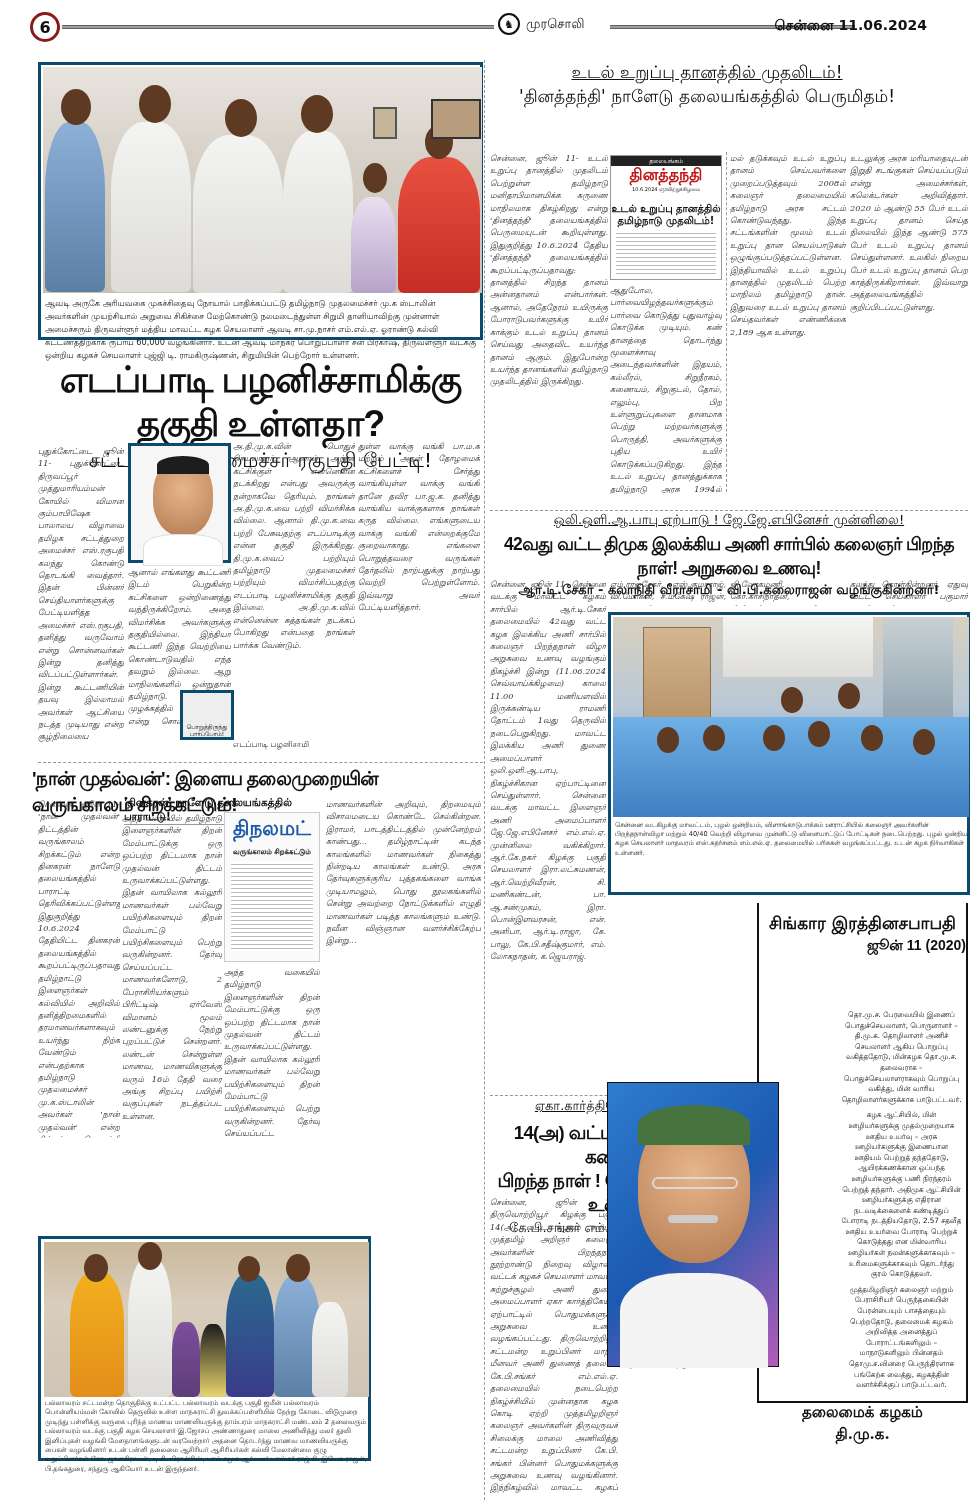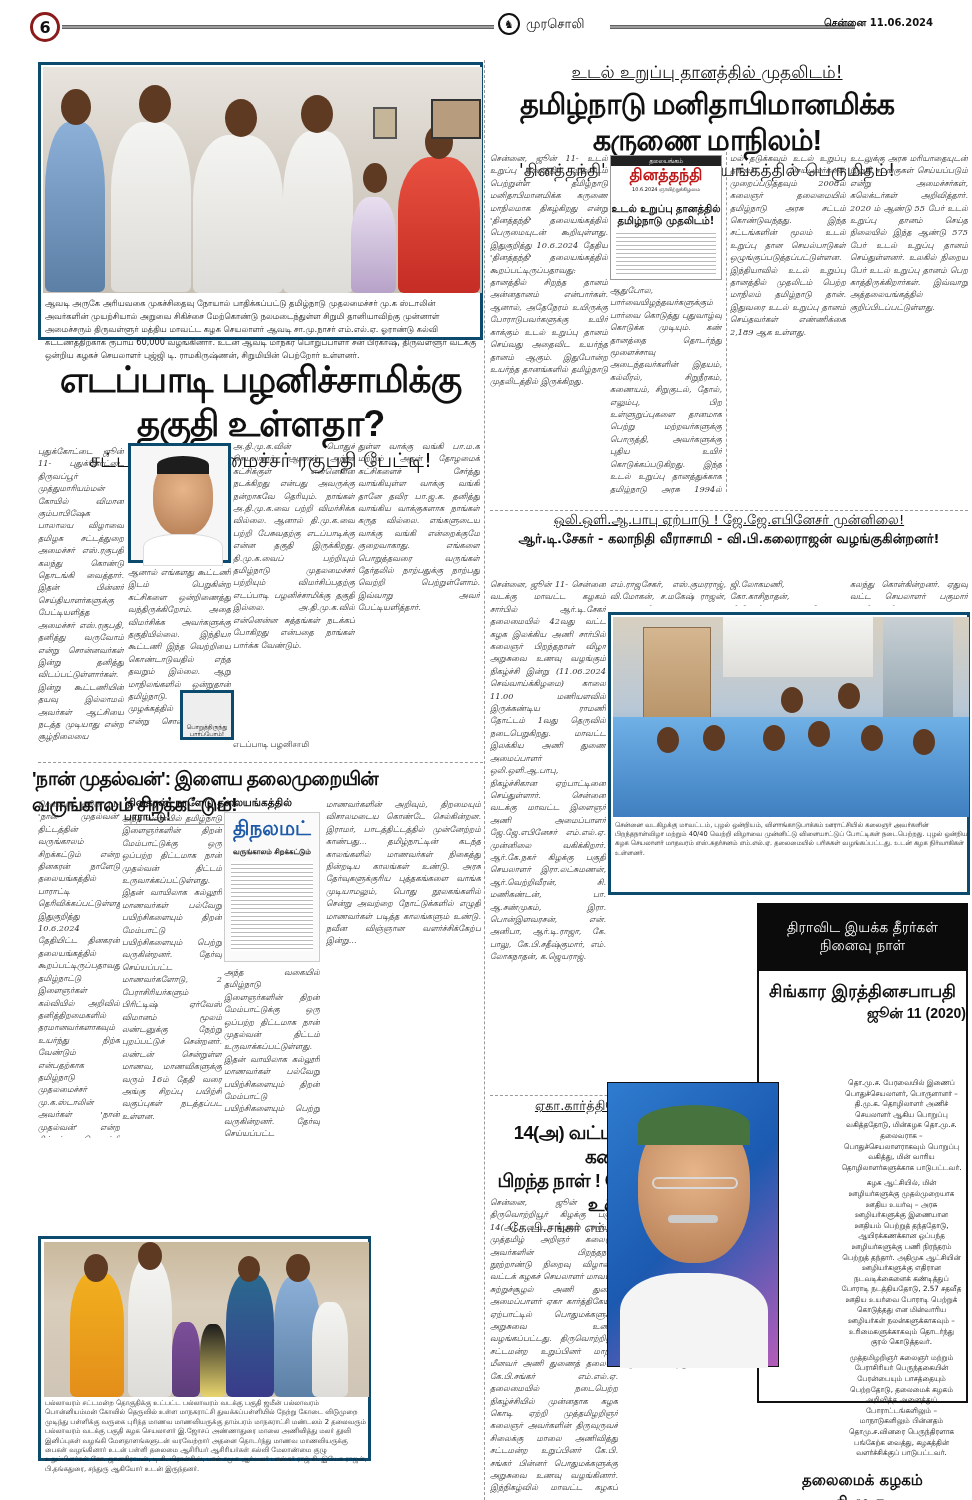--- a/index.html
+++ b/index.html
@@ -5,21 +5,21 @@
   * { box-sizing: border-box; margin: 0; padding: 0; }
   body { width: 972px; height: 1500px; background: #fff; font-family: "DejaVu Sans", sans-serif; color: #111; position: relative; overflow: hidden; }
   .abs { position: absolute; }
 
   
   .masthead { left: 30px; top: 8px; width: 915px; height: 40px; }
   .page-num { position: absolute; left: 0; top: 4px; width: 30px; height: 30px; border: 3px solid #8b1a1a; border-radius: 50%; font-weight: bold; font-size: 16px; display: flex; align-items: center; justify-content: center; background: #fff; }
   .rule-line { position: absolute; height: 4px; top: 17px; background: linear-gradient(#444, #bbb, #444); }
   .brand { position: absolute; left: 468px; top: 5px; display: flex; align-items: center; gap: 6px; font-size: 13px; }
   .brand-logo { width: 22px; height: 22px; border: 2px solid #111; border-radius: 50%; display: flex; align-items: center; justify-content: center; font-size: 11px; font-weight: bold; }
-  .dateline { position: absolute; right: 12px; top: 9px; font-size: 10px; font-weight: bold; }
+  .dateline { position: absolute; right: 18px; top: 9px; font-size: 14px; font-weight: bold; }
 
   
   .col-text { font-family: "DejaVu Serif", serif; font-style: italic; font-size: 8.2px; line-height: 12.4px; color: #333; text-align: justify; }
   .kicker { font-size: 17px; text-align: center; text-decoration: underline; font-weight: normal; }
   .headline { font-family: "Liberation Sans", sans-serif; font-weight: bold; text-align: center; letter-spacing: -1px; color: #111; }
   .subhead { text-align: center; font-size: 16px; }
   .caption { font-size: 8.2px; line-height: 13px; color: #222; }
   .photo { overflow: hidden; position: absolute; }
   .dashed-v { position: absolute; border-left: 1px dashed #999; }
   .dashed-h { position: absolute; border-top: 1px dashed #999; }
@@ -119,40 +119,40 @@
       <div class="head" style="left:194px; top:14px; width:22px; height:26px;"></div>
     <div class="person p-blue" style="left:230px; top:34px; width:46px; height:121px;"></div>
       <div class="head" style="left:242px; top:12px; width:24px; height:28px;"></div>
     <div class="person p-white" style="left:268px; top:60px; width:36px; height:95px;"></div>
   </div>
   <div class="caption" style="position:absolute; left:4px; top:160px; width:325px; font-size:6.8px; line-height:9.4px;">பல்லாவரம் சட்டமன்ற தொகுதிக்கு உட்பட்ட பல்லாவரம் வடக்கு பகுதி ஜமீன் பல்லாவரம் பொன்னியம்மன் கோவில் தெருவில் உள்ள மாநகராட்சி துவக்கப்பள்ளியில் நேற்று கோடை விடுமுறை முடிந்து பள்ளிக்கு வருகை புரிந்த மாணவ மாணவியருக்கு தாம்பரம் மாநகராட்சி மண்டலம் 2 தலைவரும் பல்லாவரம் வடக்கு பகுதி கழக செயலாளர் இ.ஜோசப் அண்ணாதுரை மாலை அணிவித்து மலர் தூவி இனிப்புகள் வழங்கி மேளதாளங்களுடன் வரவேற்றார் அதனை தொடர்ந்து மாணவ மாணவியருக்கு பைகள் வழங்கினார் உடன் பள்ளி தலைமை ஆசிரியர் ஆசிரியர்கள் கல்வி மேலாண்மை குழு உறுப்பினர்கள் கோ. ஜானகிராமன், டி.சி. பிரான்சிஸ், பால் சமூக ஆர்வலர் பாஸ்கர் ராஜ் சி. இயேசு ராஜன், பி.தங்கதுரை, சந்துரு ஆகியோர் உடன் இருந்தனர்.</div>
 </div>
 
 <div class="abs" style="left:468px; top:62px; width:478px;">
   <div class="kicker">உடல் உறுப்பு தானத்தில் முதலிடம்!</div>
-  <div class="headline" style="font-size:29px; line-height:36px; margin-top:2px;">தமிழ்நாடு மனிதாபிமானமிக்க கருணை மாநிலம்!</div>
   <div class="subhead" style="font-size:17px; margin-top:2px;">'தினத்தந்தி' நாளேடு தலையங்கத்தில் பெருமிதம்!</div>
 </div>
 <div class="abs col-text" style="left:490px; top:152px; width:118px; height:340px; overflow:hidden;">சென்னை, ஜூன் 11- உடல் உறுப்பு தானத்தில் முதலிடம் பெற்றுள்ள தமிழ்நாடு மனிதாபிமானமிக்க கருணை மாநிலமாக திகழ்கிறது என்று 'தினத்தந்தி' தலையங்கத்தில் பெருமையுடன் கூறியுள்ளது. இதுகுறித்து 10.6.2024 தேதிய 'தினத்தந்தி' தலையங்கத்தில் கூறப்பட்டிருப்பதாவது: தானத்தில் சிறந்த தானம் அன்னதானம் என்பார்கள். ஆனால், அதேநேரம் உயிருக்கு போராடுபவர்களுக்கு உயிர் காக்கும் உடல் உறுப்பு தானம் செய்வது அதைவிட உயர்ந்த தானம் ஆகும். இதுபோன்ற உயர்ந்த தானங்களில் தமிழ்நாடு முதலிடத்தில் இருக்கிறது.</div>
 <div class="abs" style="left:610px; top:155px; width:112px; height:125px; border:1px solid #999; background:#fff;">
   <div style="background:#222; color:#fff; font-size:6px; text-align:center; padding:1px;">தலையங்கம்</div>
   <div style="font-family:'Liberation Serif',serif; font-weight:bold; font-size:16px; color:#c01818; text-align:center;">தினத்தந்தி</div>
   <div style="font-size:5px; text-align:center;">10.6.2024 ஞாயிற்றுக்கிழமை</div>
   <div style="font-size:10px; font-weight:bold; text-align:center; line-height:12px; margin-top:10px;">உடல் உறுப்பு தானத்தில் தமிழ்நாடு முதலிடம்!</div>
   <div style="margin:3px 5px; height:45px; background:repeating-linear-gradient(#fff 0 3px,#bbb 3px 4px);"></div>
 </div>
 <div class="abs col-text" style="left:610px; top:284px; width:112px; height:210px; overflow:hidden;">ஆதுபோல, பார்வையிழந்தவர்களுக்கும் பார்வை கொடுத்து புதுவாழ்வு கொடுக்க முடியும். கண் தானத்தை தொடர்ந்து மூளைச்சாவு அடைந்தவர்களின் இதயம், கல்லீரல், சிறுநீரகம், கணையம், சிறுகுடல், தோல், எலும்பு, பிற உள்ளுறுப்புகளை தானமாக பெற்று மற்றவர்களுக்கு பொருத்தி, அவர்களுக்கு புதிய உயிர் கொடுக்கப்படுகிறது. இந்த உடல் உறுப்பு தானத்துக்காக தமிழ்நாடு அரசு 1994ல் ஜெயலலிதா ஆட்சியில் சட்டம் கொண்டுவந்தது.</div>
 <div class="dashed-v" style="left:726px; top:152px; height:340px;"></div>
 <div class="abs col-text" style="left:730px; top:152px; width:116px; height:340px; overflow:hidden;">மல் தடுக்கவும் உடல் உறுப்பு தானம் செய்பவர்களை முறைப்படுத்தவும் 2008ல் கலைஞர் தலைமையில் தமிழ்நாடு அரசு சட்டம் கொண்டுவந்தது. இந்த சட்டங்களின் மூலம் உடல் உறுப்பு தான செயல்பாடுகள் ஒழுங்குப்படுத்தப்பட்டுள்ளன. இந்தியாவில் உடல் உறுப்பு தானத்தில் முதலிடம் பெற்ற மாநிலம் தமிழ்நாடு தான். இதுவரை உடல் உறுப்பு தானம் செய்தவர்கள் எண்ணிக்கை 2,189 ஆக உள்ளது.</div>
 <div class="abs col-text" style="left:850px; top:152px; width:118px; height:340px; overflow:hidden;">உடலுக்கு அரசு மரியாதையுடன் இறுதி சடங்குகள் செய்யப்படும் என்று அமைச்சர்கள், கலெக்டர்கள் அறிவித்தார். 2020 ம் ஆண்டு 55 பேர் உடல் உறுப்பு தானம் செய்த நிலையில் இந்த ஆண்டு 575 பேர் உடல் உறுப்பு தானம் செய்துள்ளனர். உலகில் நிறைய பேர் உடல் உறுப்பு தானம் பெற காத்திருக்கிறார்கள். இவ்வாறு அத்தலையங்கத்தில் குறிப்பிடப்பட்டுள்ளது.</div>
 
 <div class="dashed-h" style="left:490px; top:510px; width:478px;"></div>
 
 <div class="abs" style="left:490px; top:512px; width:478px;">
   <div class="kicker" style="font-size:13px;">ஒலி.ஒளி.ஆ.பாபு ஏற்பாடு ! ஜே.ஜே.எபினேசர் முன்னிலை!</div>
+  <div class="headline" style="font-size:17.5px; line-height:24px; margin-top:3px; letter-spacing:-0.6px;">42வது வட்ட திமுக இலக்கிய அணி சார்பில் கலைஞர் பிறந்த நாள்! அறுசுவை உணவு!</div>
   <div class="subhead" style="font-size:13px; margin-top:2px; font-weight:bold;">ஆர்.டி.சேகர் - கலாநிதி வீராசாமி - வி.பி.கலைராஜன் வழங்குகின்றனர்!</div>
 </div>
 <div class="abs col-text" style="left:490px; top:578px; width:116px; height:500px; overflow:hidden;">சென்னை, ஜூன் 11- சென்னை வடக்கு மாவட்ட கழகம் சார்பில் ஆர்.டி.சேகர் தலைமையில் 42வது வட்ட கழக இலக்கிய அணி சார்பில் கலைஞர் பிறந்தநாள் விழா அறுசுவை உணவு வழங்கும் நிகழ்ச்சி இன்று (11.06.2024 செவ்வாய்க்கிழமை) காலை 11.00 மணியளவில் இருக்கண்டிய ராமணி தோட்டம் 1வது தெருவில் நடைபெறுகிறது. மாவட்ட இலக்கிய அணி துணை அமைப்பாளர் ஒலி.ஒளி.ஆ.பாபு, நிகழ்ச்சிகான ஏற்பாட்டினை செய்துள்ளார். சென்னை வடக்கு மாவட்ட இளைஞர் அணி அமைப்பாளர் ஜே.ஜே.எபினேசர் எம்.எல்.ஏ. முன்னிலை வகிக்கிறார். ஆர்.கே.நகர் கிழக்கு பகுதி செயலாளர் இரா.லட்சுமணன், ஆர்.வெற்றிவீரன், சி. மணிகண்டன், பா. ஆ.சண்முகம், இரா. பொன்இளவரசன், என். அனிபா, ஆர்.டி.ராஜா, கே. பாலு, கே.பி.சதீஷ்குமார், எம். லோகநாதன், க.ஜெயராஜ்.</div>
 <div class="abs col-text" style="left:610px; top:578px; width:116px; height:28px; overflow:hidden;">எம்.ராஜசேகர், எஸ்.குமரராஜ், வி.மோகன், ச.மகேஷ் ராஜன், ஆர்.வள்ளி, எஸ்.அன்பரசு, ஆர். சம்பத்குமார், எஸ்.பிரபாகரன்</div>
 <div class="abs col-text" style="left:730px; top:578px; width:116px; height:28px; overflow:hidden;">ஜி.லோகமணி, கோ.காசிநாதன், பி.டேவிட்ராஜ், கே.பாலு, சி.சுதர்சன், எஸ்.ராஜகோபால், ஜி.எல்.வெங்கடேசன், கே.சந்திரன், ஆகியோர் கலந்து கொள்கின்றனர்.</div>
 <div class="abs col-text" style="left:850px; top:578px; width:118px; height:28px; overflow:hidden;">கலந்து கொள்கின்றனர். ஏதுவு வட்ட செயலாளர் பகுமார் நன்றி கூறுகிறார்.</div>
 
 <div class="abs boxed" style="left:608px; top:612px; width:362px; height:283px;">
   <div class="photo sports" style="left:2px; top:2px; width:356px; height:200px;">
     <div style="position:absolute; left:30px; top:10px; width:68px; height:110px; background:linear-gradient(#d4b690,#b48e62); border:1px solid #8d6e4d;"></div>
@@ -178,21 +178,20 @@
   <div class="headline" style="font-size:18.5px; line-height:24px; margin-top:6px; letter-spacing:-0.6px;">
     <div>14(அ) வட்ட திமுக சார்பில் கலைஞர்</div>
     <div>பிறந்த நாள் ! பொதுமக்களுக்கு உணவு !</div>
   </div>
   <div class="subhead" style="font-size:13px; margin-top:3px;">கே.பி.சங்கர் எம்.எல்.ஏ. வழங்கினார் !</div>
 </div>
 <div class="abs col-text" style="left:490px; top:1196px; width:128px; height:300px; overflow:hidden;">சென்னை, ஜூன் 11- திருவொற்றியூர் கிழக்கு பகுதி 14(அ) வட்ட கழகம் சார்பில் முத்தமிழ் அறிஞர் கலைஞர் அவர்களின் பிறந்தநாள் நூற்றாண்டு நிறைவு விழாவை வட்டக் கழகச் செயலாளர் மாவட்ட சுற்றுச்சூழல் அணி துணை அமைப்பாளர் ஏகா கார்த்திகேயன் ஏற்பாட்டில் பொதுமக்களுக்கு அறுசுவை உணவு வழங்கப்பட்டது. திருவொற்றியூர் சட்டமன்ற உறுப்பினர் மாநில மீனவர் அணி துணைத் தலைவர் கே.பி.சங்கர் எம்.எல்.ஏ. தலைமையில் நடைபெற்ற நிகழ்ச்சியில் முன்னதாக கழக கொடி ஏற்றி முத்தமிழறிஞர் கலைஞர் அவர்களின் திருவுருவச் சிலைக்கு மாலை அணிவித்து சட்டமன்ற உறுப்பினர் கே.பி. சங்கர் பின்னர் பொதுமக்களுக்கு அறுசுவை உணவு வழங்கினார். இந்நிகழ்வில் மாவட்ட கழகப் பிரதிநிதிகள் குட்டி (எ) எம்.எத்திராஜ், ஆர்.அப்துல்.</div>
 <div class="abs col-text" style="left:624px; top:1196px; width:128px; height:300px; overflow:hidden;">சலீம், கே.கார்த்திகேயன், வட்டக் கழக நிர்வாகிகள் வி.இமயவர்மன், ஆர்.டைலர் பாபு, என்.மைக்கேல், ஞா.ஜார்ஜ், வெங்கடாபுரம் சங்கர், வாசுகி, விஜயா, செந்தில், கோ.ரமேஷ், நா.குணசேகரன், இளைஞர் அணி நிர்வாகிகள் வினோதியா, வினோத், நாகராஜ், ஸ்டீபன், பிரபு, மகளிர் அணி நிர்வாகிகள் சாந்தி, வசந்தா, ரேவதி, சுமதி, சங்கீதா, ஜோதி, ராஜேஸ்வரி, சி. ராமதாஸ், வி.சுப்பிரமணி, த.மார்ட்டின், ஆகியோர் கலந்து கொண்டனர்.</div>
 
 <div class="abs" style="left:757px; top:903px; width:211px; height:500px; border:2px solid #111; border-top:none;">
-  <div style="background:#0b0b0b; color:#fff; font-family:'DejaVu Serif',serif; font-size:14px; padding:16px 6px; text-align:center; margin-left:-2px; margin-right:-2px;">திராவிட இயக்க தீரர்கள் நினைவு நாள்</div>
   <div style="font-family:'DejaVu Serif',serif; font-weight:bold; font-size:17px; text-align:center; margin-top:10px;">சிங்கார இரத்தினசபாபதி</div>
   <div style="font-family:'Liberation Sans',sans-serif; font-weight:bold; font-size:14px; text-align:right; margin-top:2px;">ஜூன் 11 (2020)</div>
   <div style="font-size:7.2px; line-height:10.6px; text-align:center; margin:55px 4px 0 82px;">
     <p>தொ.மு.ச. பேரவையில் இணைப் பொதுச்செயலாளர், பொருளாளர் – தி.மு.க. தொழிலாளர் அணிச் செயலாளர் ஆகிய பொறுப்பு வகித்ததோடு, மின்கழக தொ.மு.ச. தலைவராக – பொதுச்செயலாளராகவும் பொறுப்பு வகித்து, மின் வாரிய தொழிலாளர்களுக்காக பாடுபட்டவர்.</p>
     <p style="margin-top:5px;">கழக ஆட்சியில், மின் ஊழியர்களுக்கு முதல்முறையாக ஊதிய உயர்வு – அரசு ஊழியர்களுக்கு இணையான ஊதியம் பெற்றுத் தந்ததோடு, ஆயிரக்கணக்கான ஒப்பந்த ஊழியர்களுக்கு பணி நிரந்தரம் பெற்றுத் தந்தார். அதிமுக ஆட்சியின் ஊழியர்களுக்கு எதிரான நடவடிக்கைளைக் கண்டித்துப் போராடி நடத்தியதோடு, 2.57 சதவீத ஊதிய உயர்வை போராடி பெற்றுக் கொடுத்தது என மின்வாரிய ஊழியர்கள் நலன்களுக்காகவும் – உரிமைகளுக்காகவும் தொடர்ந்து குரல் கொடுத்தவர்.</p>
     <p style="margin-top:5px;">முத்தமிழறிஞர் கலைஞர் மற்றும் பேராசிரியர் பெருந்தகையின் பேரன்பையும் பாசத்தையும் பெற்றதோடு, தலைமைக் கழகம் அறிவித்த அனைத்துப் போராட்டங்களிலும் – மாநாடுகளிலும் பின்னதம் தொமு.ச.வினரை பெருந்திரளாக பங்கேற்க வைத்து, கழகத்தின் வளர்ச்சிக்குப் பாடுபட்டவர்.</p>
   </div>
   <div style="font-family:'DejaVu Serif',serif; font-weight:bold; font-size:15px; text-align:center; margin-top:10px; line-height:22px;">
     <div>தலைமைக் கழகம்</div>
     <div>தி.மு.க.</div>

